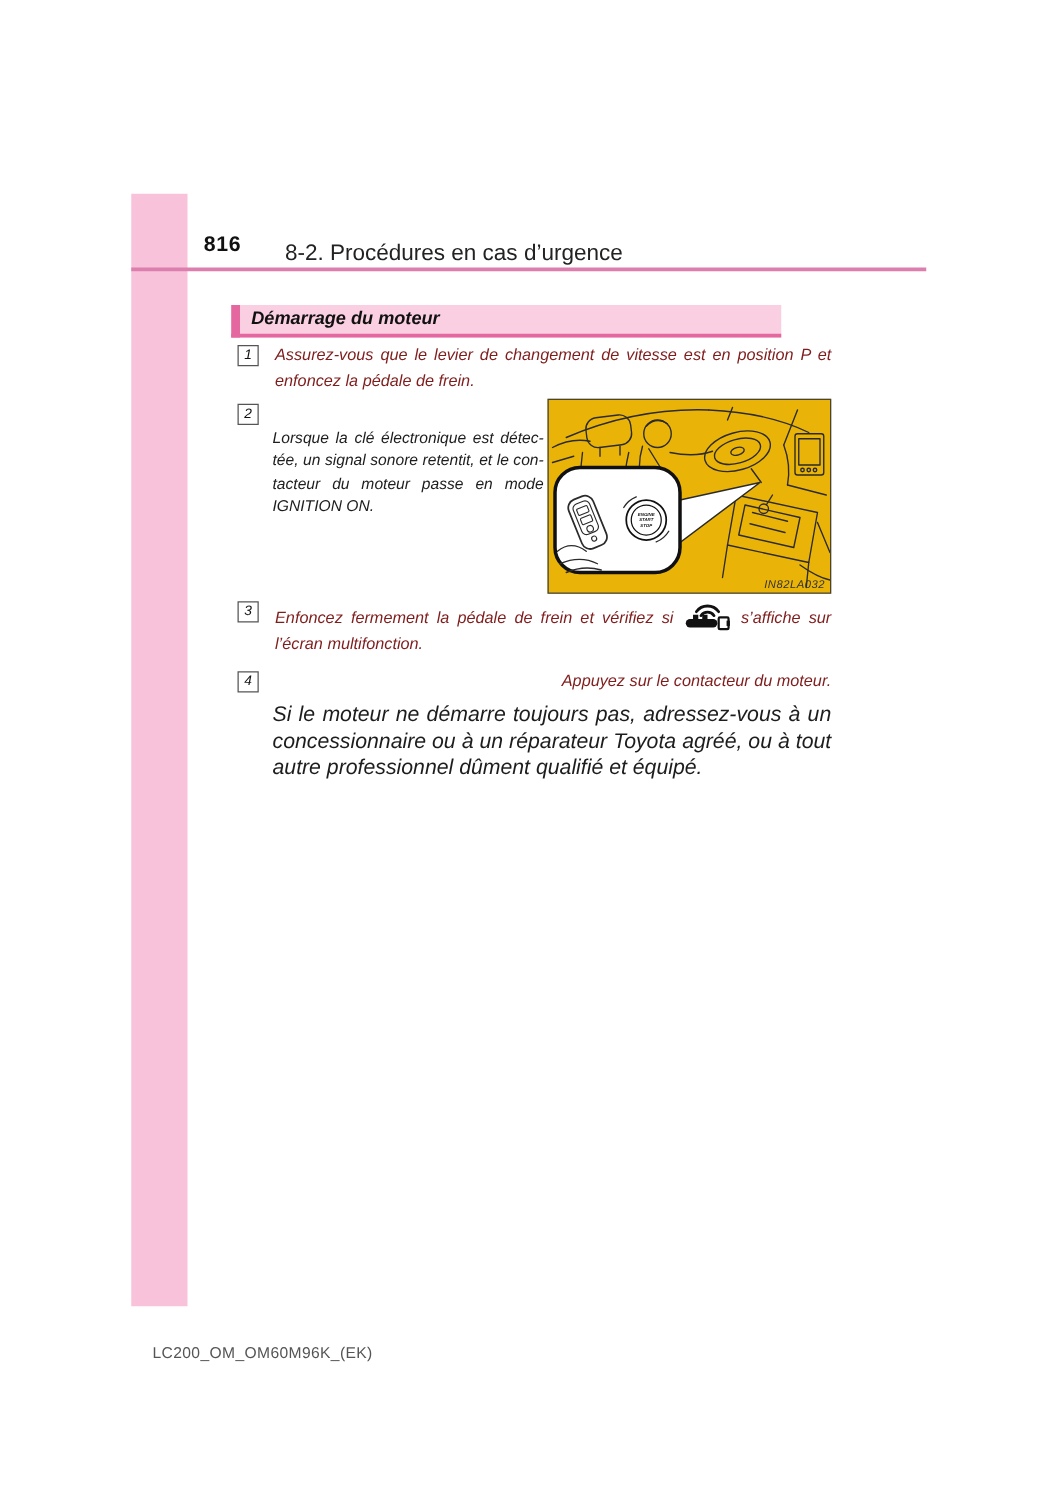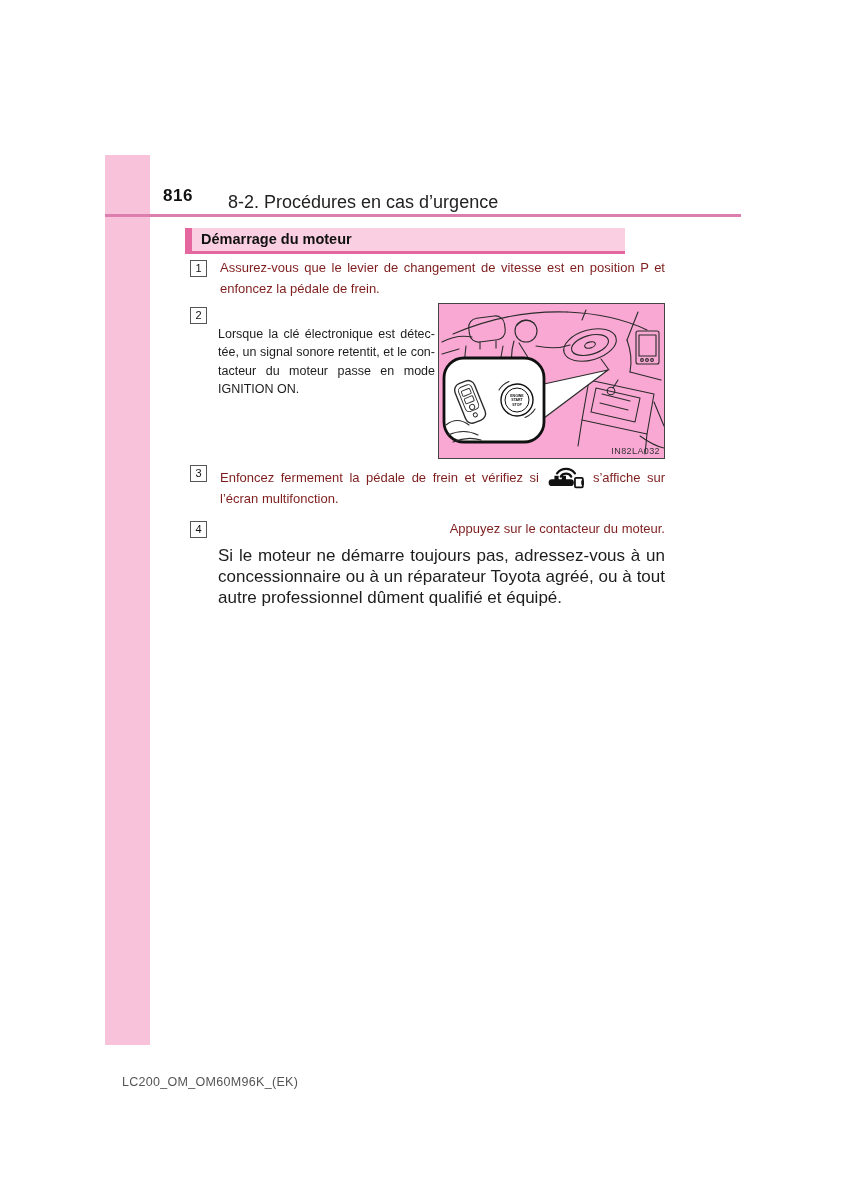--- a/index.html
+++ b/index.html
@@ -6,41 +6,41 @@
   body{
     width:848px;height:1200px;position:relative;overflow:hidden;
     background:#ffffff;color:#222;
     font-family:"Liberation Sans",sans-serif;
     -webkit-font-smoothing:antialiased;
   }
   .band{position:absolute;left:105px;top:155px;width:45px;height:890px;background:#f8c3da;}
   .pgnum{position:absolute;left:163px;top:186px;font-size:17px;font-weight:bold;letter-spacing:.5px;color:#111;}
   .chapter{position:absolute;left:228px;top:192px;font-size:18px;color:#222;}
   .hrule{position:absolute;left:105px;top:214px;width:636px;height:3px;background:#dc7fae;}
-  .content{position:absolute;left:185px;top:228px;width:480px;}
+  .content{position:absolute;left:185px;top:244px;width:480px;font-style:italic;}
   .section-header{
     box-sizing:border-box;width:440px;height:26px;
     background:#f9cfe1;border-left:7px solid #e4679f;border-bottom:3px solid #e4679f;
     padding:3px 0 0 9px;font-size:14.5px;font-weight:bold;color:#111;
   }
   .step{display:flex;align-items:flex-start;}
   .stepnum{
     flex:none;width:15px;height:15px;margin:2px 13px 0 5px;
     border:1px solid #555;font-size:11px;line-height:15px;text-align:center;color:#111;background:#fff;
   }
   .step-text{flex:1;font-size:13px;line-height:20.5px;text-align:justify;color:#7f1d1d;}
   .step-text.nojust{text-align:right;}
   .step1{margin-top:4px;}
   .row2{display:flex;margin-top:6px;}
   .col2{flex:none;width:250px;}
   .note{margin:0 0 0 33px;width:217px;font-size:12.5px;line-height:18.3px;text-align:justify;color:#1d1d1d;}
   .note.first{margin-top:1px;}
   .figure{
     flex:none;box-sizing:border-box;width:227px;height:156px;margin-left:auto;margin-top:-2px;
-    border:1px solid #444;position:relative;background:#f9a8d4;
+    border:1px solid #444;position:relative;background:#eab308;
   }
   .figlabel{position:absolute;right:4px;bottom:2px;font-size:9px;letter-spacing:.4px;color:#333;}
   .step3{margin-top:4px;}
   .step4{margin-top:9px;}
   .keyicon{vertical-align:-7px;margin:0 7px;}
   .closing{margin:6px 0 0 33px;width:447px;font-size:17px;line-height:21px;text-align:justify;color:#1d1d1d;}
   .footer{position:absolute;left:122px;top:1075px;font-size:12.5px;color:#555;letter-spacing:.3px;}
   .sk{stroke:#2b2b2b;stroke-width:1.1;fill:none;stroke-linecap:round;stroke-linejoin:round;}
   .sk2{stroke:#111;fill:#fff;}
   .btntxt{font-size:3.5px;font-weight:bold;text-anchor:middle;fill:#111;font-family:"Liberation Sans",sans-serif;}

